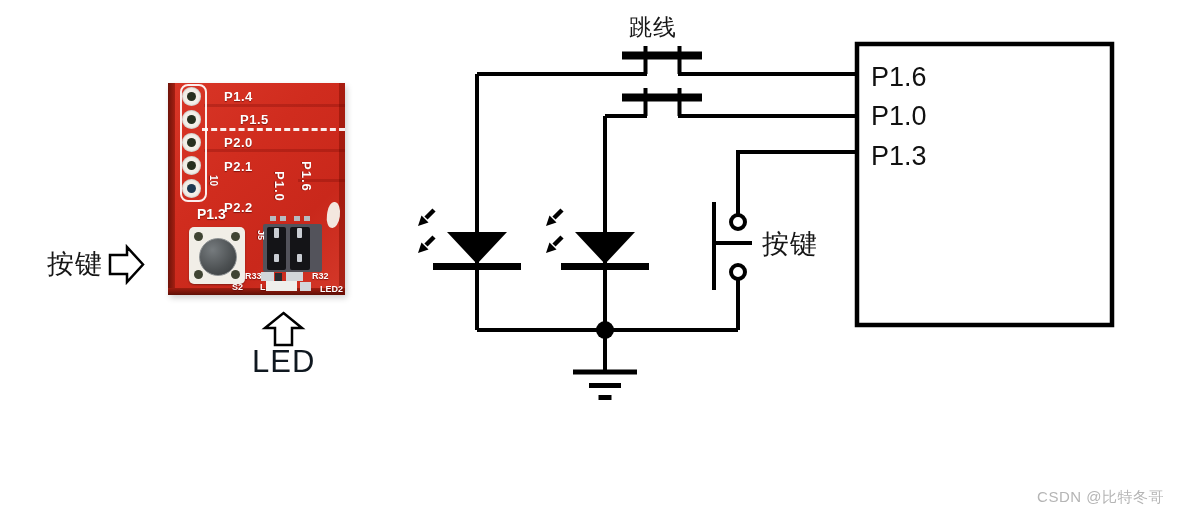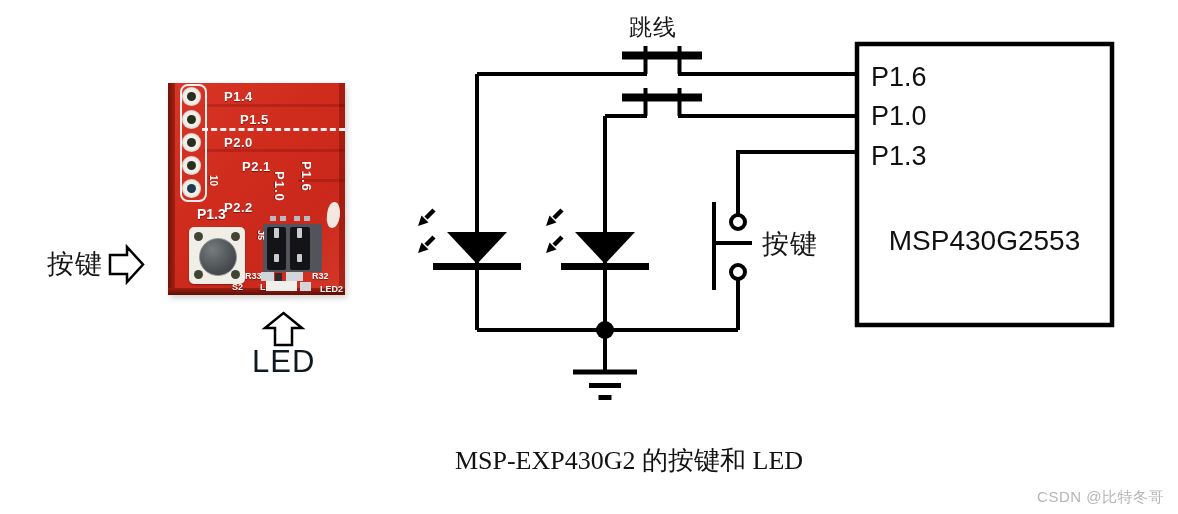--- a/index.html
+++ b/index.html
@@ -78,21 +78,21 @@
     <div class="abs hole" style="left:14px;top:73px;">
         <span class="pad"></span>
       </div>
     <div class="abs hole blue" style="left:14px;top:96px;">
         <span class="pad"></span>
       </div>
 
     <div class="abs brd-txt pinlbl" style="left:56px;top:6px;">P1.4</div>
     <div class="abs brd-txt pinlbl" style="left:72px;top:29px;">P1.5</div>
     <div class="abs brd-txt pinlbl" style="left:56px;top:52px;">P2.0</div>
-    <div class="abs brd-txt pinlbl" style="left:74px;top:76px;">P2.1</div>
+    <div class="abs brd-txt pinlbl" style="left:56px;top:76px;">P2.1</div>
     <div class="abs brd-txt pinlbl" style="left:56px;top:117px;">P2.2</div>
 
     <div class="abs dash-line"></div>
     <div class="abs brd-txt vtext" style="left:40px;top:92px;font-size:10px;">10</div>
 
     <div class="abs brd-txt" style="left:29px;top:123px;font-size:14px;">P1.3</div>
 
     <div id="tact-btn" class="abs">
       <span class="screw" style="left:5px;top:5px;"></span>
       <span class="screw" style="left:42px;top:5px;"></span>
@@ -194,22 +194,20 @@
 
     <polygon points="110,255 127,255 127,247 143,264.5 127,282 127,274 110,274" fill="#fff" stroke="#000" stroke-width="2.5"></polygon>
     <polygon points="283.5,313 302,328 292,328 292,345 275,345 275,328 265,328" fill="#fff" stroke="#000" stroke-width="2.5"></polygon>
   </svg>
 
   <div class="abs schem-label cn" style="left:629px;top:12px;font-size:23px;">跳线</div>
 
   <div class="abs schem-label" style="left:871px;top:62px;">P1.6</div>
   <div class="abs schem-label" style="left:871px;top:101px;">P1.0</div>
   <div class="abs schem-label" style="left:871px;top:141px;">P1.3</div>
-  <div class="abs schem-label" style="left:857px;top:226px;width:255px;text-align:center;font-size:28px;">MSP430G2553</div>
 
   <div class="abs schem-label cn" style="left:762px;top:229px;">按键</div>
 
   <div class="abs schem-label cn" style="left:47px;top:249px;">按键</div>
   <div class="abs" style="left:252px;top:344px;font-size:31px;font-weight:500;color:#101820;letter-spacing:1px;">LED</div>
 
-  <div id="caption" class="abs">MSP-EXP430G2 的按键和 LED</div>
   <div id="watermark" class="abs">CSDN @比特冬哥</div>
 </div>
 
 </body></html>

